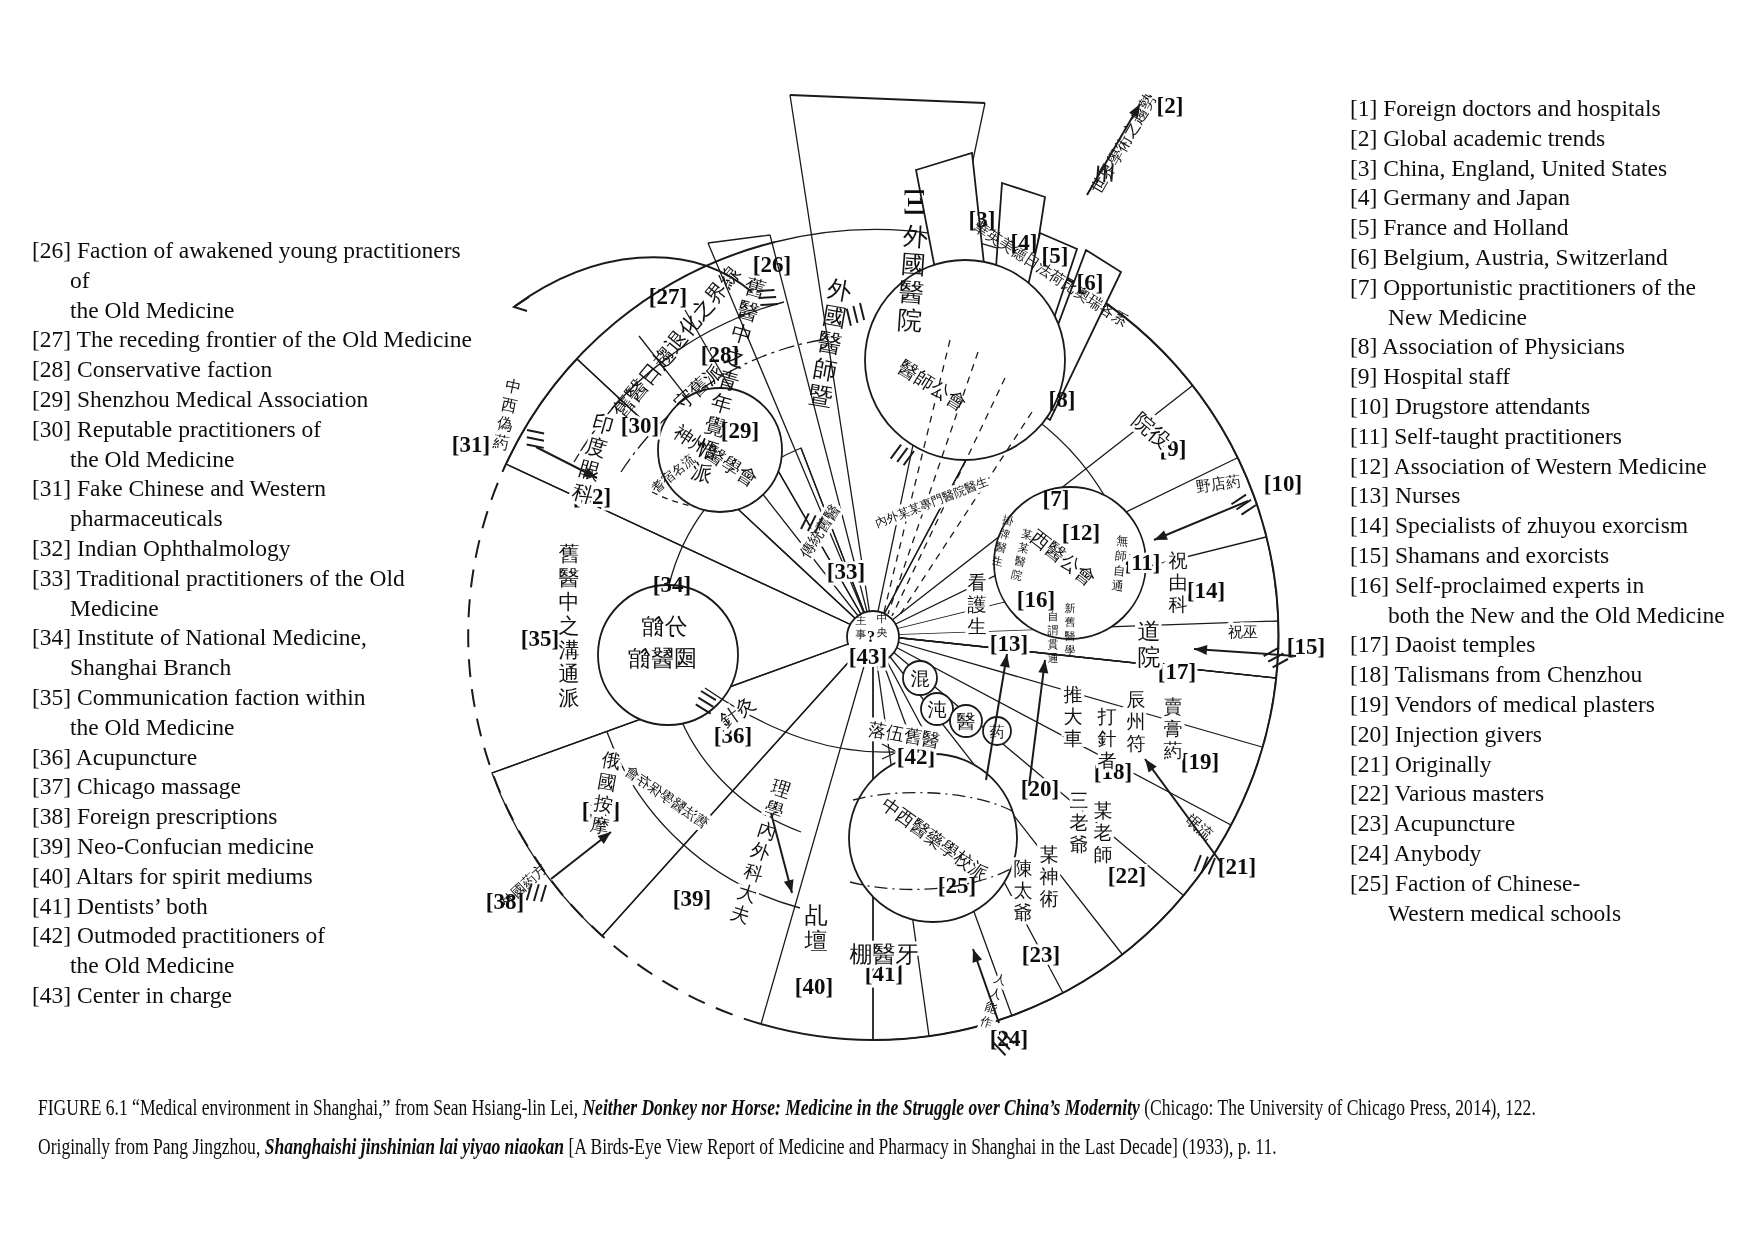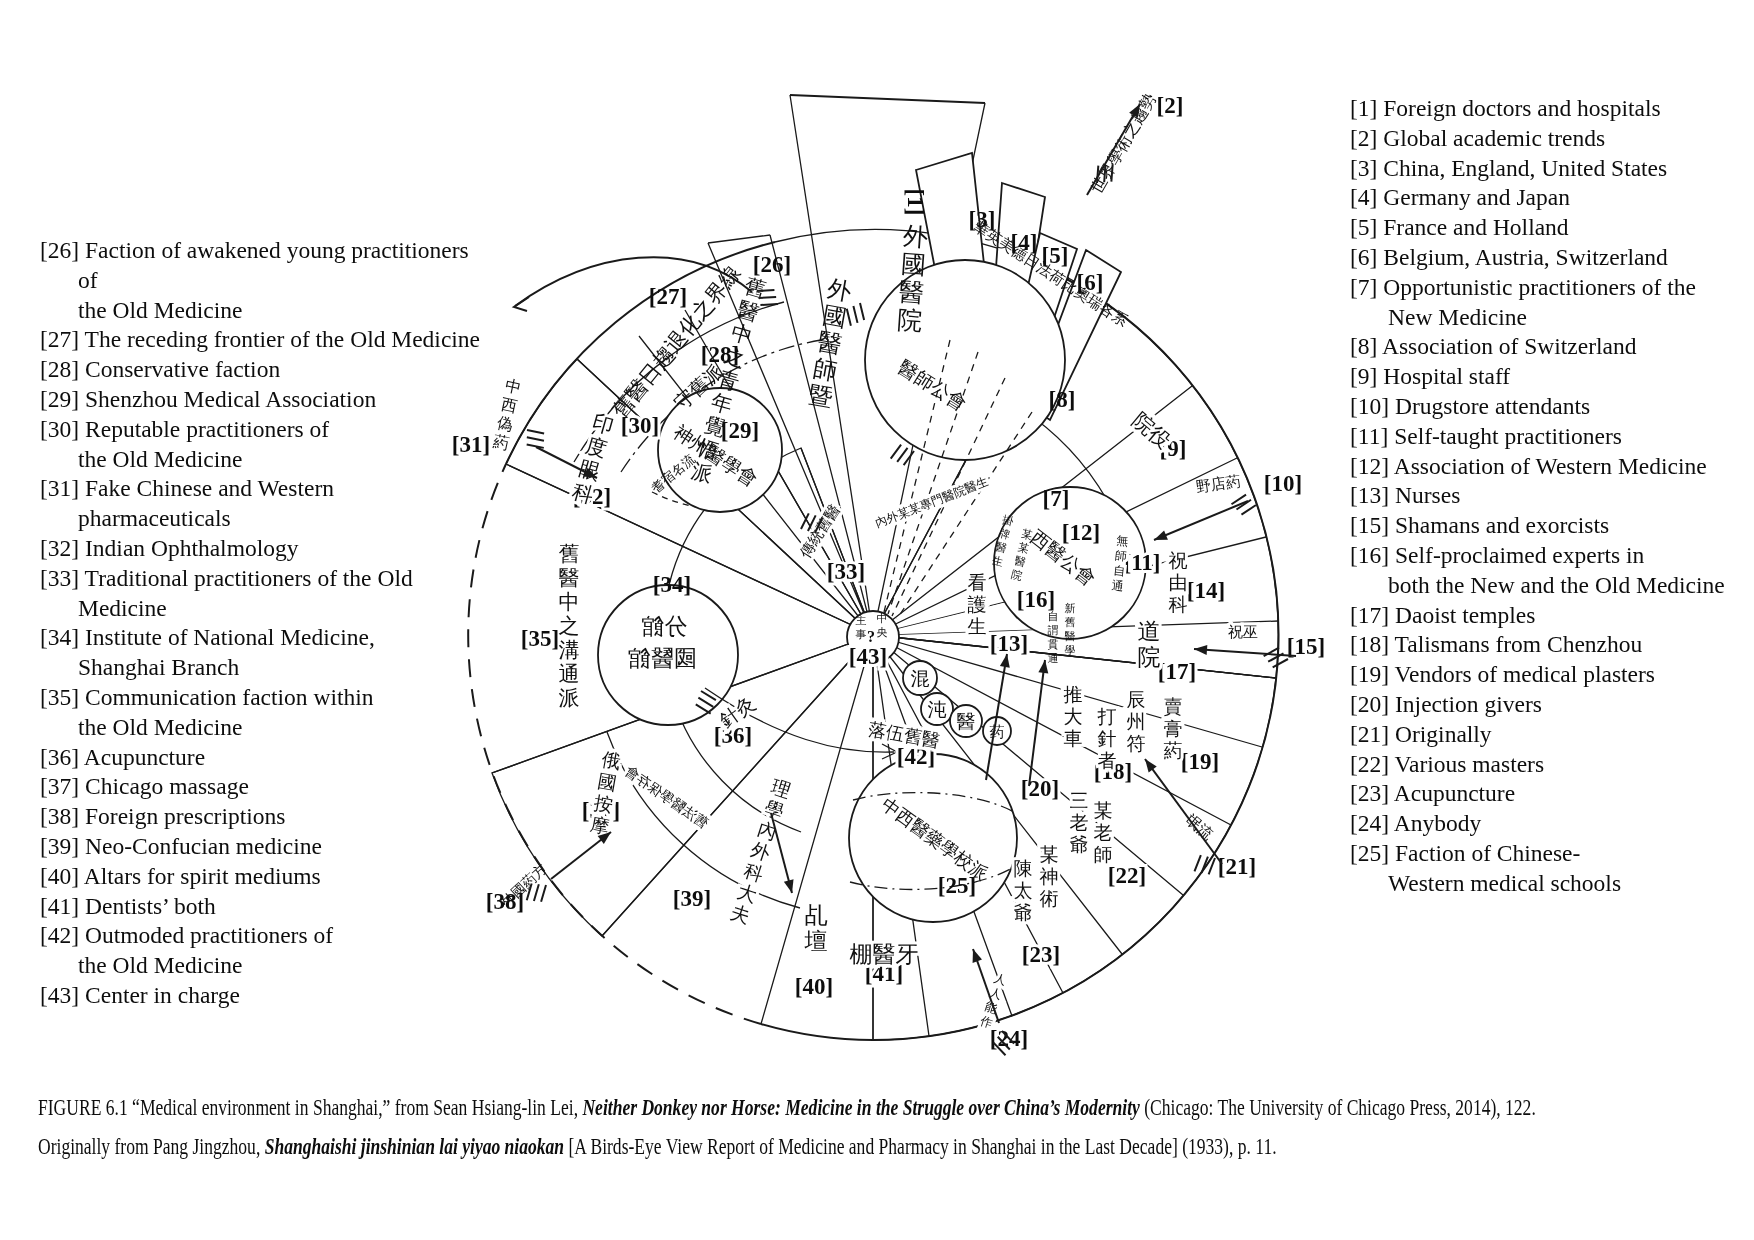--- a/index.html
+++ b/index.html
@@ -248,21 +248,21 @@
       <use href="#tailg" transform="translate(1256 505) rotate(170)"></use>
       <use href="#tailg" transform="translate(1288 659) rotate(175)"></use>
       <use href="#tailg" transform="translate(1215 858) rotate(135)"></use>
       <use href="#tailg" transform="translate(546 885) rotate(130)"></use>
       <use href="#tailg" transform="translate(1002 1031) rotate(70)"></use>
       <use href="#tailg" transform="translate(701 691) rotate(55)"></use>
       <use href="#tailg" transform="translate(801 529) rotate(-40)"></use>
     </g>
 </svg>
 
-<div class="legend" style="left:40px;top:236px;width:448px;">
+<div class="legend" style="left:32px;top:236px;width:448px;">
     <div class="lg-item"><span>[26] </span><span>Faction of awakened young practitioners of
 the Old Medicine</span></div>
     <div class="lg-item"><span>[27] </span><span>The receding frontier of the Old Medicine</span></div>
     <div class="lg-item"><span>[28] </span><span>Conservative faction</span></div>
     <div class="lg-item"><span>[29] </span><span class="it">Shenzhou</span><span> Medical Association</span></div>
     <div class="lg-item"><span>[30] </span><span>Reputable practitioners of
 the Old Medicine</span></div>
     <div class="lg-item"><span>[31] </span><span>Fake Chinese and Western pharmaceuticals</span></div>
     <div class="lg-item"><span>[32] </span><span>Indian Ophthalmology</span></div>
     <div class="lg-item"><span>[33] </span><span>Traditional practitioners of the Old Medicine</span></div>
@@ -283,26 +283,27 @@
 
 <div class="legend" style="left:1350px;top:94px;width:400px;">
     <div class="lg-item"><span>[1] </span><span>Foreign doctors and hospitals</span></div>
     <div class="lg-item"><span>[2] </span><span>Global academic trends</span></div>
     <div class="lg-item"><span>[3] </span><span>China, England, United States</span></div>
     <div class="lg-item"><span>[4] </span><span>Germany and Japan</span></div>
     <div class="lg-item"><span>[5] </span><span>France and Holland</span></div>
     <div class="lg-item"><span>[6] </span><span>Belgium, Austria, Switzerland</span></div>
     <div class="lg-item"><span>[7] </span><span>Opportunistic practitioners of the
 New Medicine</span></div>
-    <div class="lg-item"><span>[8] </span><span>Association of Switzerland</span></div>
+    <div class="lg-item"><span>[8] </span><span>Association of Physicians</span></div>
     <div class="lg-item"><span>[9] </span><span>Hospital staff</span></div>
     <div class="lg-item"><span>[10] </span><span>Drugstore attendants</span></div>
     <div class="lg-item"><span>[11] </span><span>Self-taught practitioners</span></div>
     <div class="lg-item"><span>[12] </span><span>Association of Western Medicine</span></div>
     <div class="lg-item"><span>[13] </span><span>Nurses</span></div>
+    <div class="lg-item"><span>[14] </span><span>Specialists of </span><span class="it">zhuyou</span><span> exorcism</span></div>
     <div class="lg-item"><span>[15] </span><span>Shamans and exorcists</span></div>
     <div class="lg-item"><span>[16] </span><span>Self-proclaimed experts in
 both the New and the Old Medicine</span></div>
     <div class="lg-item"><span>[17] </span><span>Daoist temples</span></div>
     <div class="lg-item"><span>[18] </span><span>Talismans from </span><span class="it">Chenzhou</span></div>
     <div class="lg-item"><span>[19] </span><span>Vendors of medical plasters</span></div>
     <div class="lg-item"><span>[20] </span><span>Injection givers</span></div>
     <div class="lg-item"><span>[21] </span><span>Originally</span></div>
     <div class="lg-item"><span>[22] </span><span>Various masters</span></div>
     <div class="lg-item"><span>[23] </span><span>Acupuncture</span></div>

